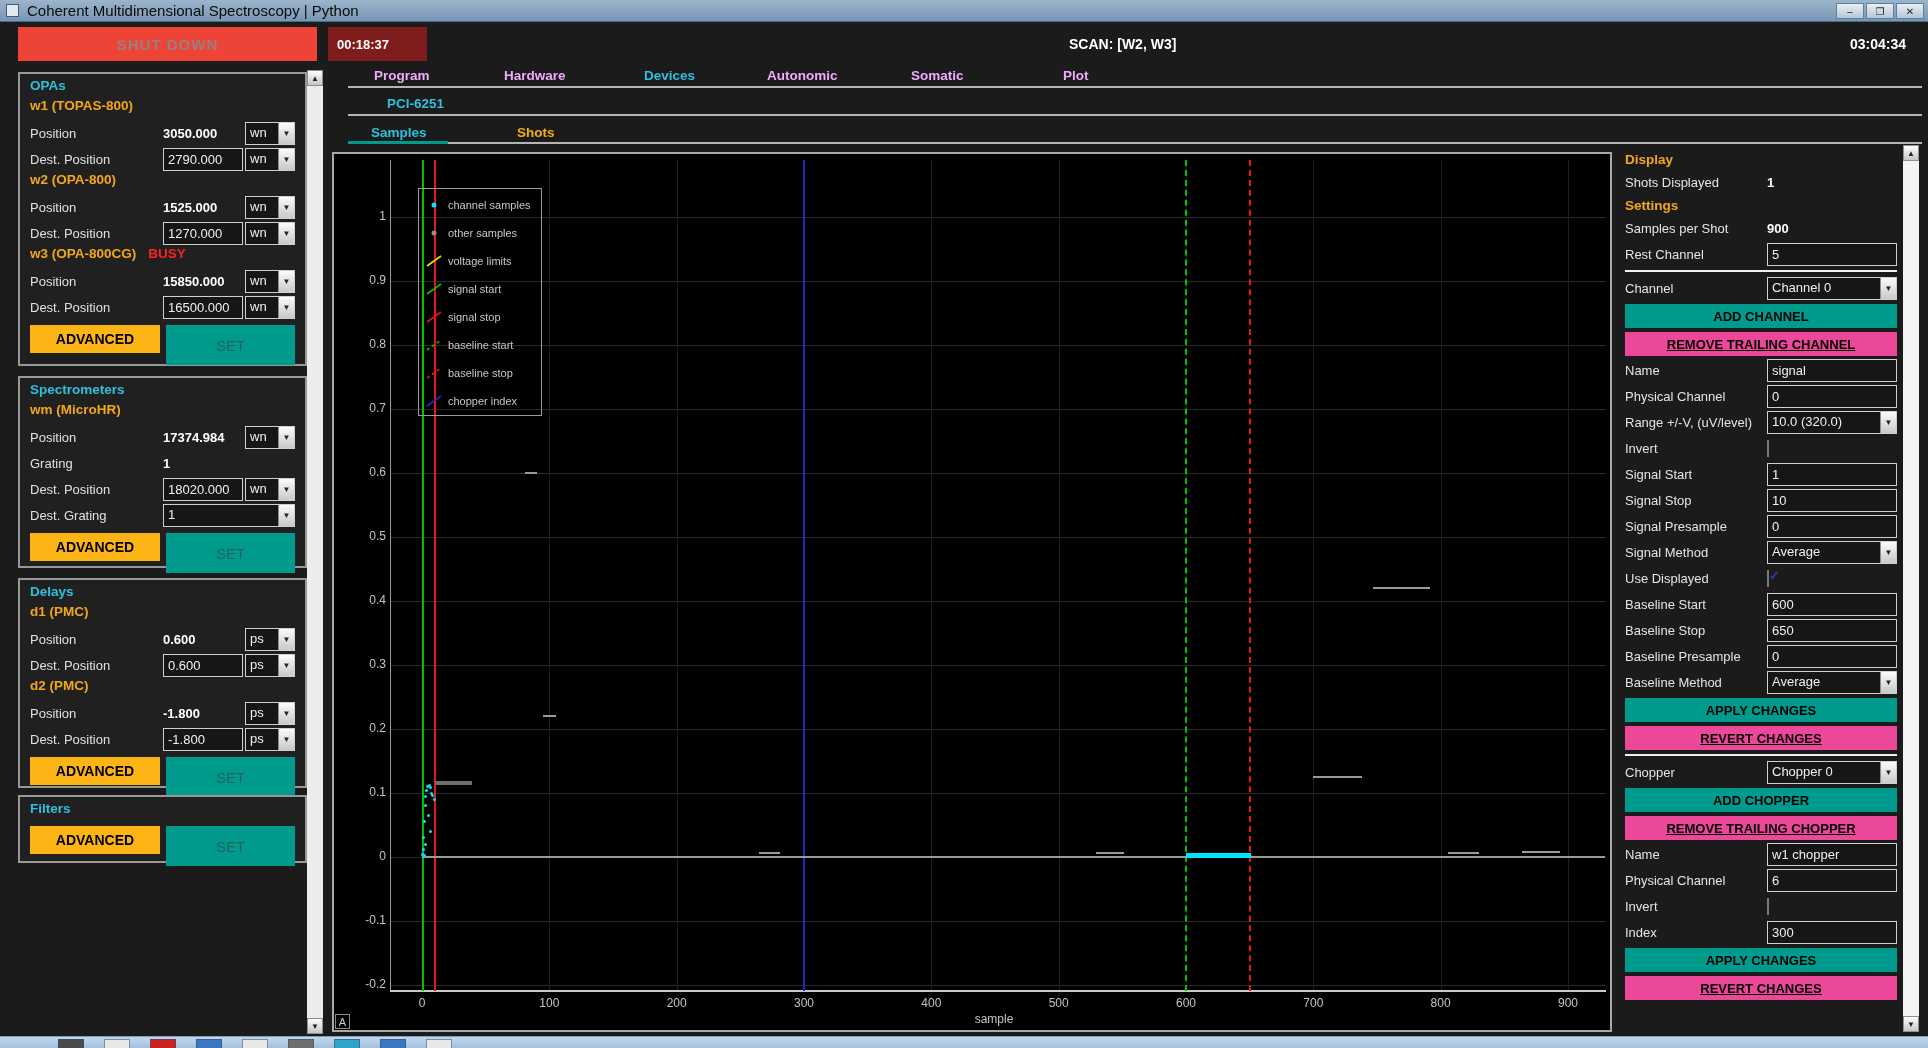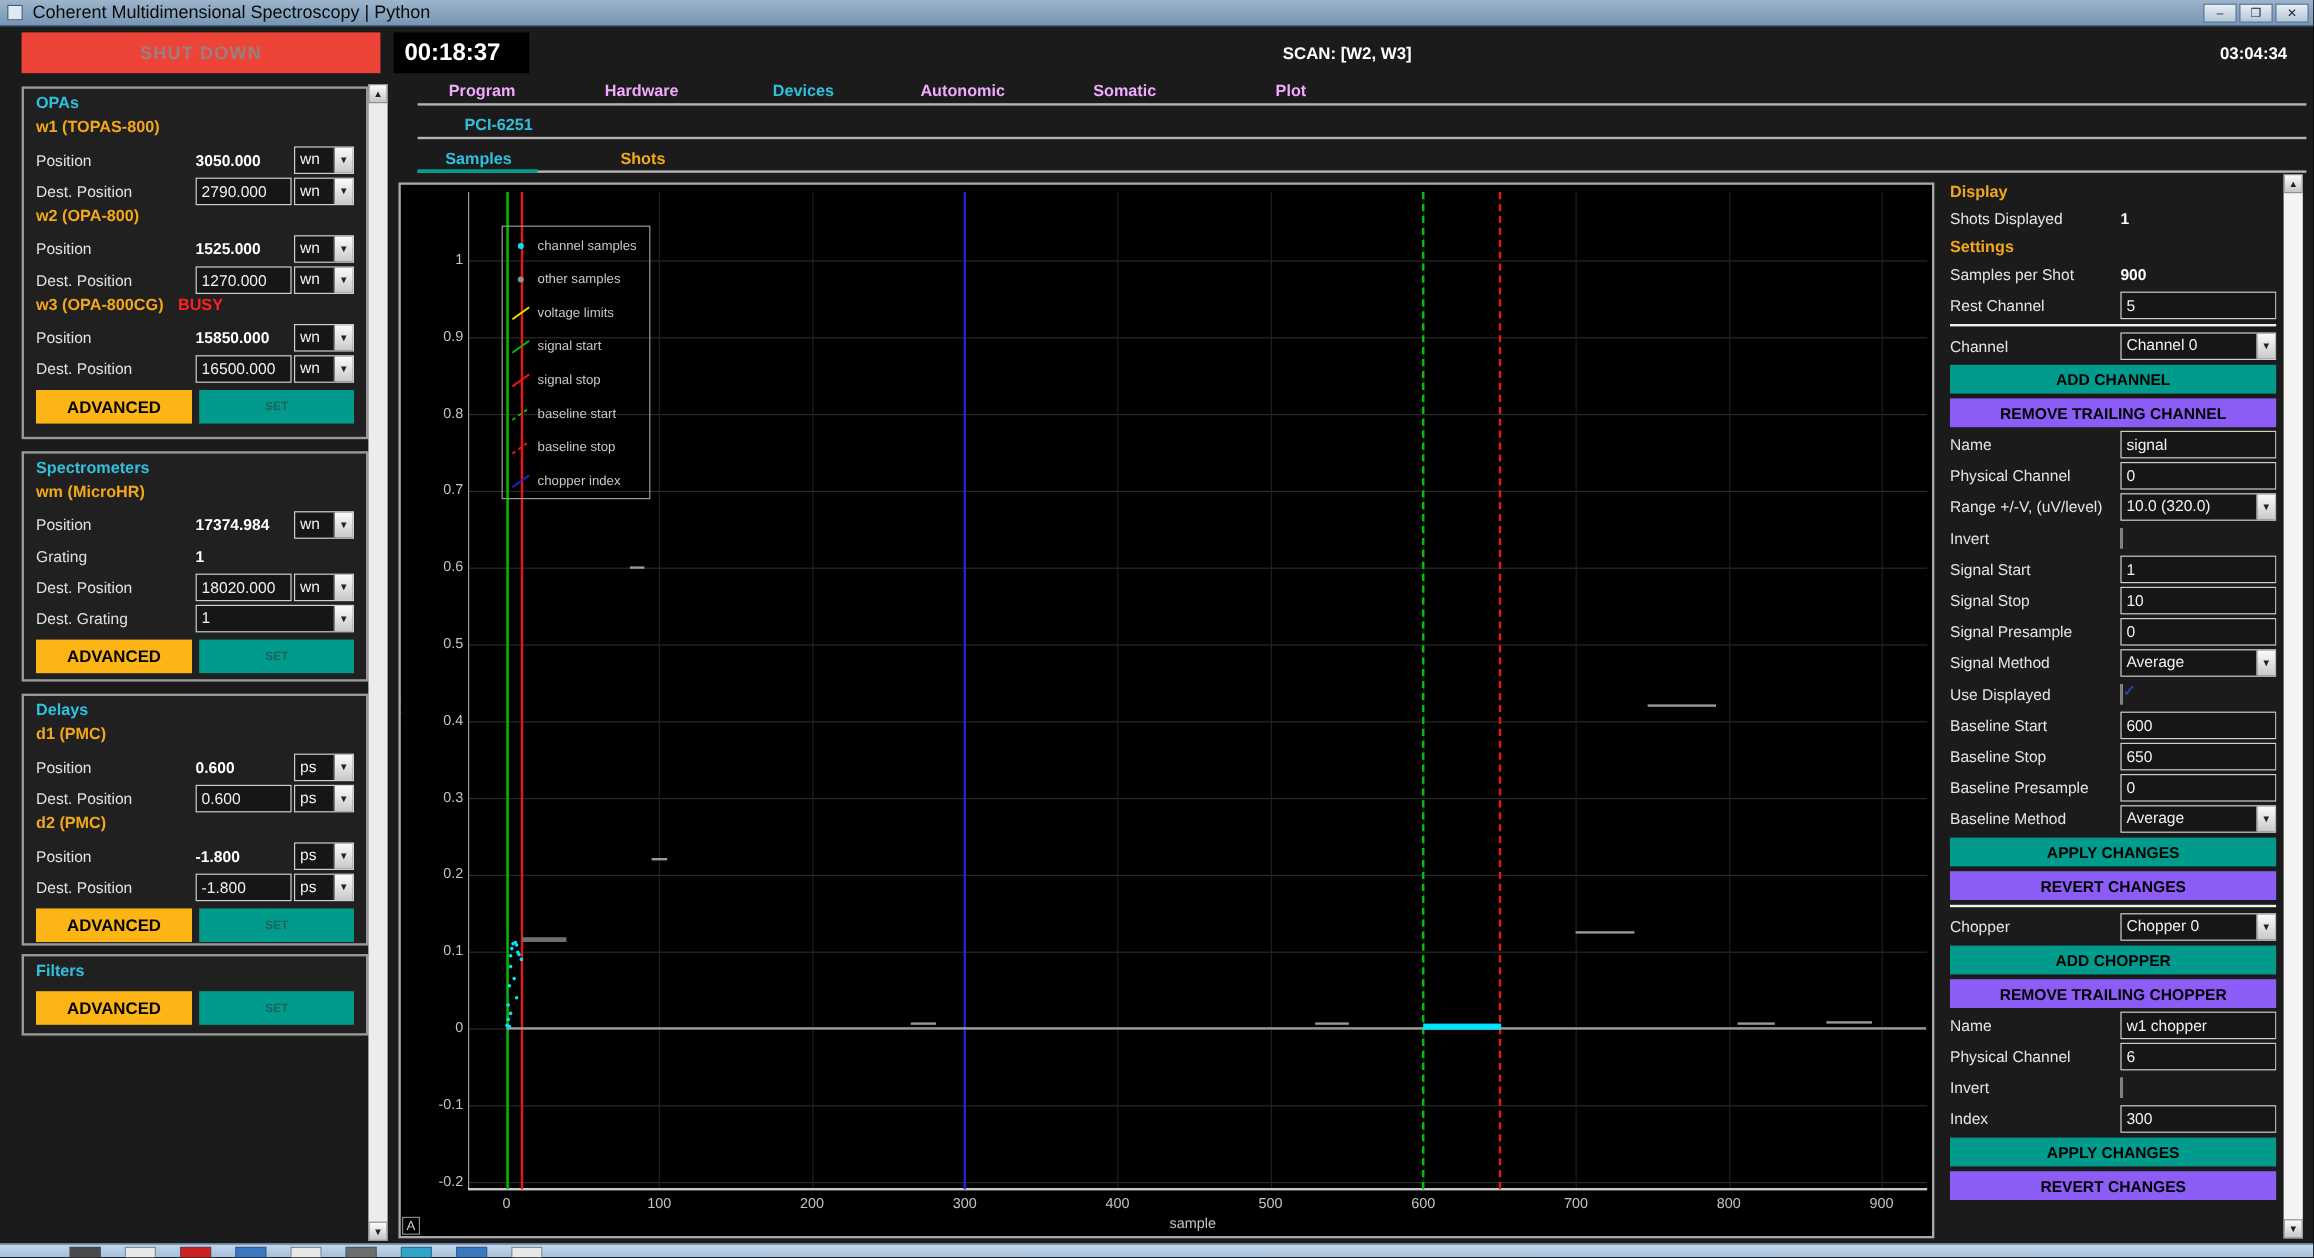--- a/index.html
+++ b/index.html
@@ -16,22 +16,22 @@
     border:1px solid #44597a; }
   .titlebar .title { font-size:15px; color:#0a0a0a; }
   .winbtns { position:absolute; right:4px; top:3px; display:flex; gap:2px; }
   .winbtn { width:28px; height:16px; background:linear-gradient(#e8eef4,#b6c6d6);
     border:1px solid #5f7d9c; font-size:10px; color:#223; display:flex;
     align-items:center; justify-content:center; }
   
   .btn-shutdown { position:absolute; left:18px; top:27px; width:299px; height:34px;
     background:#ee4437; color:#97807f; font-weight:bold; font-size:15px;
     display:flex; align-items:center; justify-content:center; letter-spacing:1px; }
-  .timerbox { position:absolute; left:328px; top:27px; width:113px; height:34px;
-    background:#000000; color:#fff; font-weight:bold; font-size:20px;
+  .timerbox { position:absolute; left:328px; top:27px; width:99px; height:34px;
+    background:#7f1d1d; color:#fff; font-weight:bold; font-size:13px;
     display:flex; align-items:center; padding-left:9px; }
   .scan-label { position:absolute; left:1069px; top:36px; font-weight:bold; font-size:14px; color:#fff; }
   .clock { position:absolute; left:1790px; top:36px; width:116px; text-align:right;
     font-weight:bold; font-size:14px; color:#fff; }
   
   .menu-item { position:absolute; top:68px; font-weight:bold; font-size:13.5px;
     color:#f0abfc; cursor:default; }
   .menu-item.sel { color:#2fc0dd; }
   .hline { position:absolute; left:348px; width:1574px; height:2px; background:#b5b5b5; }
   .pci-tab { position:absolute; left:371px; top:96px; font-weight:bold; font-size:13.5px; color:#2fc0dd;margin-left:16px; }
@@ -54,22 +54,22 @@
     background:#161616; border:1px solid #cfcfcf; }
   .dropdown .dval { flex:1; color:#f0f0f0; font-size:13px; padding:2px 3px 0 4px;
     white-space:nowrap; overflow:hidden; }
   .dropdown .dbtn { width:16px; background:linear-gradient(#fbfbfb,#c9c9c9);
     border-left:1px solid #8d8d8d; color:#222; font-size:8px; display:flex;
     align-items:center; justify-content:center; }
   .dropdown.wide { width:132px; }
   .btn-row { display:flex; gap:6px; margin-top:5px; }
   .btn-adv { width:130px; height:28px; background:#fdb515; color:#000; font-weight:bold;
     font-size:14px; display:flex; align-items:center; justify-content:center; }
-  .btn-set { flex:1; height:28px; background:#009b8d; color:#20635d; font-weight:bold;
-    font-size:10px; display:flex; align-items:center; justify-content:center; }
+  .btn-set { flex:1; height:40px; background:#009b8d; color:#20635d; font-weight:normal;
+    font-size:15px; display:flex; align-items:center; justify-content:center; }
   
   .vscroll { position:absolute; background:#ececec; }
   .sbtn { position:absolute; left:0; width:16px; height:16px;
     background:linear-gradient(#fdfdfd,#c6c6c6); border:1px solid #909090;
     color:#222; font-size:8px; display:flex; align-items:center; justify-content:center; }
   
   .plot-frame { position:absolute; left:332px; top:152px; width:1280px; height:880px;
     background:#000; border:2px solid #a8a8a8; overflow:hidden; }
   .grid-h { position:absolute; left:57px; width:1215px; height:1px; background:#2a2a2a; }
   .grid-v { position:absolute; top:6px; height:830px; width:1px; background:#1f1f1f; }
@@ -94,21 +94,21 @@
   .rheader { height:20px; font-weight:bold; font-size:13.5px; color:#f2a71a; }
   .rrow { display:flex; align-items:center; height:21px; margin-bottom:5px; font-size:13px; }
   .rrow .rlbl { flex:1; color:#e4e4e4; }
   .rrow .rval { width:130px; font-weight:bold; color:#fff; }
   .rrow .tinput { width:130px; }
   .rrow .dropdown { width:130px; }
   .rdivider { height:2px; background:#f2f2f2; margin:3px 0 6px 0; }
   .rbtn { height:24px; margin-bottom:4px; display:flex; align-items:center; justify-content:center;
     font-weight:bold; font-size:13px; color:#000; }
   .rbtn.teal { background:#009b8d; }
-  .rbtn.red { background:#8b5cf6; }
+  .rbtn.red { background:#ec4899;text-decoration:underline; }
   .checkbox { width:13px; height:13px; background:#e6e6e6; border:1px solid #7a7a7a;
     position:relative; }
   .checkbox.checked::after { content:"\2713"; position:absolute; left:1px; top:-3px;
     color:#2244aa; font-size:13px; font-weight:bold; }
   
   .taskbar { position:absolute; left:0; top:1036px; width:1928px; height:12px;
     background:linear-gradient(#c3d7ec,#a4c0dc); border-top:1px solid #7b9cbe; }
   .tb-icon { position:absolute; top:2px; width:26px; height:14px; border:1px solid rgba(60,80,110,.6); }
 </style>
 </head>

